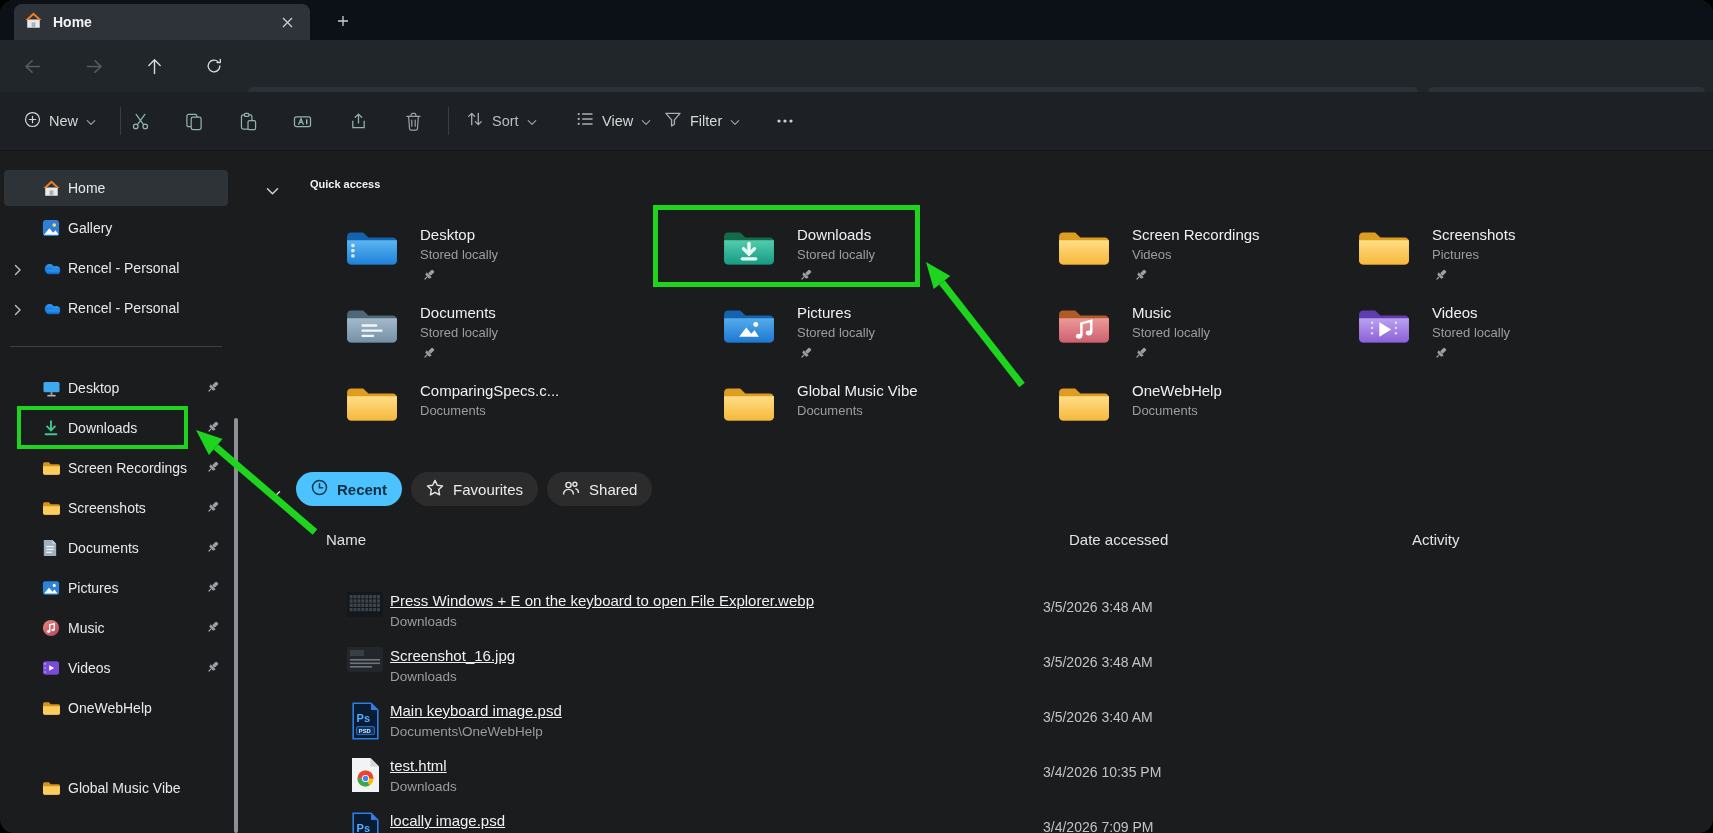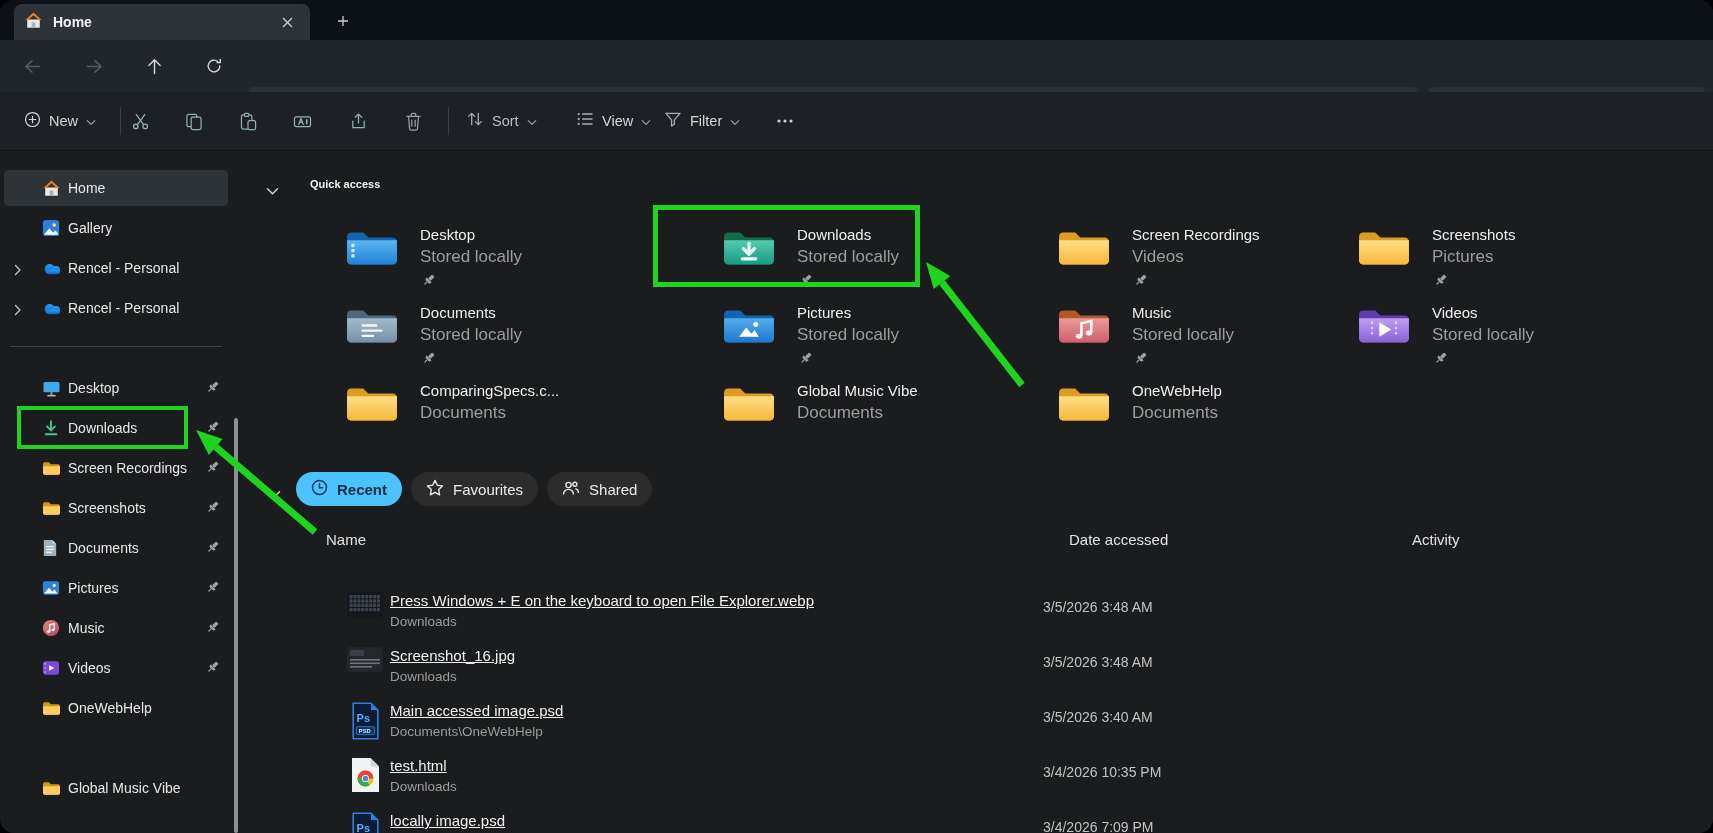--- a/index.html
+++ b/index.html
@@ -39,21 +39,21 @@
   .slb{position:absolute;left:64px;font-size:14px;color:#e9e9e9;white-space:nowrap;}
   .spin{position:absolute;left:202px;top:10px;}
   .sdiv{position:absolute;left:10px;top:346px;width:212px;height:1px;background:#3c4046;}
   .sscroll{position:absolute;left:234px;top:418px;width:4px;height:415px;background:#8d9095;border-radius:2px;}
   
   .qa-head{position:absolute;left:310px;top:178px;font-size:11px;font-weight:bold;color:#f2f2f2;}
   .qa-chev{position:absolute;left:266px;top:182px;}
   .tile{position:absolute;display:flex;gap:21px;width:300px;}
   .tico{width:54px;height:52px;display:flex;align-items:flex-start;}
   .tname{font-size:15px;color:#f0f0f0;white-space:nowrap;}
-  .tsub{font-size:17px;color:#9d9d9d;margin-top:4px;white-space:nowrap;}
+  .tsub{font-size:13px;color:#9d9d9d;margin-top:4px;white-space:nowrap;}
   .tpin{display:inline-block;margin-top:6px;margin-left:2px;}
   
   .pillrow{position:absolute;left:296px;top:472px;display:flex;gap:9px;}
   .pill{height:34px;border-radius:17px;display:flex;align-items:center;gap:9px;padding:0 15px;
     background:#2c2c2c;color:#ececec;font-size:15px;}
   .pill.active{background:#4cc2ff;color:#0b2e40;font-weight:bold;}
   .sec-chev{position:absolute;left:268px;top:485px;}
   
   .lhead{position:absolute;top:531px;font-size:15px;color:#e2e2e2;}
   .frow{position:absolute;left:0;width:1713px;height:50px;}
@@ -904,21 +904,21 @@
     <span class="fic">
           <svg width="27" height="38" viewBox="0 0 27 38">
             <path d="M1.2 1.2 H19 l6.8 6.8 V36.8 H1.2z" fill="#0a1c33" stroke="#2f7fe0" stroke-width="1.6"></path>
             <path d="M19 1.2 l6.8 6.8 H19z" fill="#2f7fe0"></path>
             <text x="4.6" y="20" font-family="Liberation Sans,sans-serif" font-size="11" font-weight="bold" fill="#57b0ff">Ps</text>
             <rect x="4.5" y="24.6" width="18" height="8" rx="1.5" fill="#11345e" stroke="#2f7fe0" stroke-width="0.8"></rect>
             <text x="6.8" y="30.9" font-family="Liberation Sans,sans-serif" font-size="5.8" font-weight="bold" fill="#cfe6ff">PSD</text>
           </svg>
         </span>
     <div class="ftxt">
-      <div class="fname">Main accessed image.psd</div>
+      <div class="fname">Main keyboard image.psd</div>
       <div class="floc">Documents\OneWebHelp</div>
     </div>
     <span class="fdate">3/5/2026 3:40 AM</span>
   </div>
       <div class="frow" style="top:757px">
     <span class="fic">
           <svg width="29" height="36" viewBox="0 0 29 36">
             <path d="M1 1 H19.5 L28 9.5 V35 H1z" fill="#f2f3f5"></path>
             <path d="M19.5 1 28 9.5 H19.5z" fill="#d2d6da"></path>
             <g transform="translate(14.5,21.5)">

